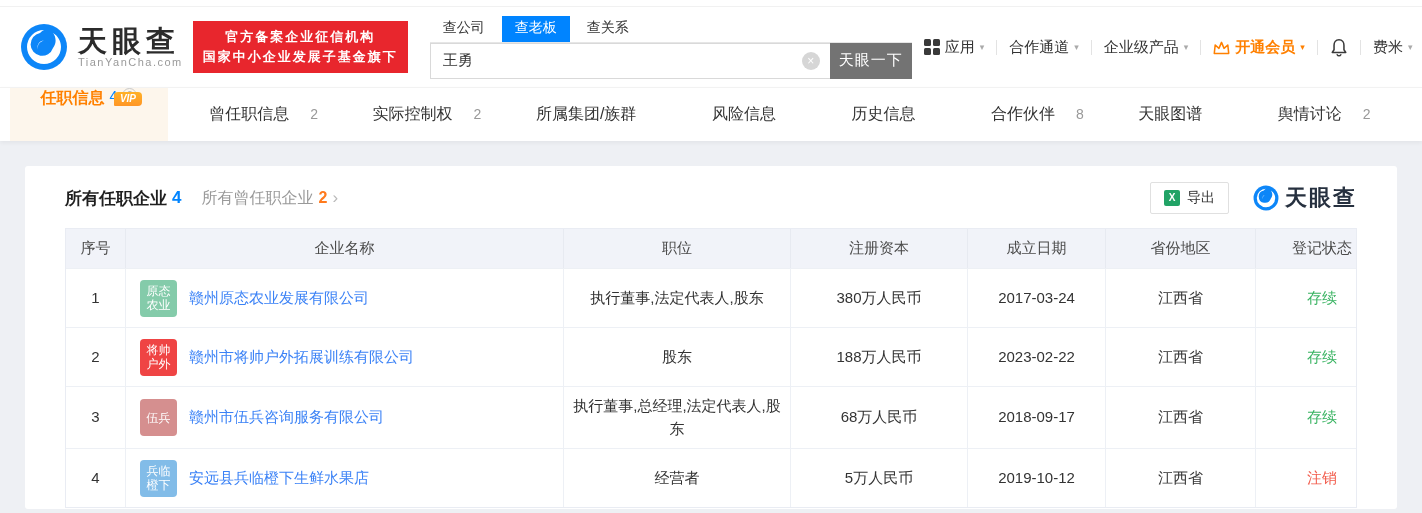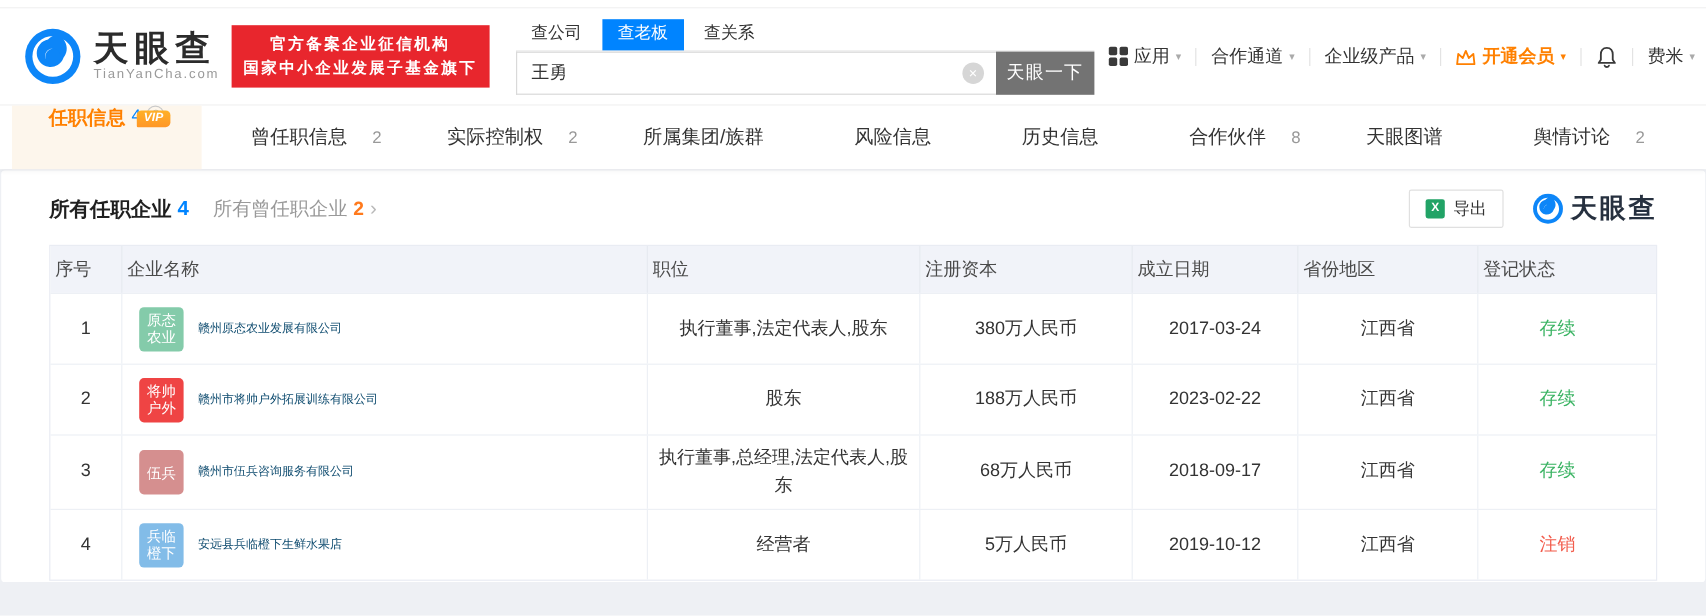--- a/index.html
+++ b/index.html
@@ -47,48 +47,48 @@
   .tab-active .count { color:#0084ff; font-size:14px; }
   .vip-badge { position:absolute; top:4px; right:26px; background:linear-gradient(180deg,#ffb127,#ff9626);
     color:#fff; font-size:10px; font-style:italic; font-weight:bold; padding:0 6px; line-height:14px;
     border-radius:4px 4px 4px 1px; }
   .help-icon { width:15px; height:15px; border:1px solid #c9c9c9; border-radius:50%; color:#b5b5b5;
     font-size:10px; line-height:14px; text-align:center; cursor:pointer; }
   .tab-rest { flex:1; display:flex; align-items:center; justify-content:space-around; padding:0 14px; }
   .tab { font-size:16px; color:#333; display:flex; gap:21px; align-items:baseline; cursor:pointer; white-space:nowrap; }
   .tab .count { font-size:14px; color:#999; }
   
-  .main-card { margin:1px; height:343px; background:#fff; border-radius:3px; padding:16px 40px 0; overflow:hidden; }
+  .main-card { margin:25px; height:343px; background:#fff; border-radius:3px; padding:16px 40px 0; overflow:hidden; }
   .section-head { display:flex; align-items:center; height:32px; margin-bottom:14px; }
   .sec-title { font-size:17px; font-weight:bold; color:#1f1f1f; }
   .sec-count { color:#0084ff; margin-left:5px; font-size:17px; font-weight:bold; }
   .sec-secondary { margin-left:20px; font-size:16px; color:#999; display:flex; align-items:baseline; gap:5px; cursor:pointer; }
   .sec-secondary .cnt { color:#ff7a1d; font-weight:bold; }
   .sec-secondary .arrow { color:#b9b9b9; font-size:17px; }
   .head-right { margin-left:auto; display:flex; align-items:center; gap:24px; }
   .export-btn { display:flex; align-items:center; gap:7px; border:1px solid #e0e0e0; border-radius:2px;
     height:32px; padding:0 13px; font-size:14px; color:#333; background:#fff; cursor:pointer; font-family:inherit; }
   .excel-icon { width:16px; height:16px; background:#21a366; color:#fff; font-size:10px; font-weight:bold;
     border-radius:2px; text-align:center; line-height:16px; }
   .watermark { display:flex; align-items:center; gap:6px; }
   .watermark .txt { font-size:22px; font-weight:bold; color:#26303f; letter-spacing:2px; }
   
   .biz-table { border:1px solid #e9ecf3; }
   .thead, .trow { display:grid; grid-template-columns:60px 438px 227px 177px 138px 150px 132px; }
   .thead { background:#f1f3f9; }
-  .th { padding:10px 4px; font-size:15px; color:#4a4a4a; text-align:left; border-right:1px solid #e7eaf1; }
+  .th { padding:10px 4px; font-size:15px; color:#4a4a4a; text-align:center; border-right:1px solid #e7eaf1; }
   .th:last-child { border-right:none; }
   .trow { border-top:1px solid #edf0f5; }
   .td { display:flex; align-items:center; justify-content:center; font-size:15px; color:#333;
     padding:8px; border-right:1px solid #edf0f5; text-align:center; min-height:58px; line-height:1.5; }
   .td:last-child { border-right:none; }
   .td.company { justify-content:flex-start; padding-left:14px; gap:12px; text-align:left; }
   .comp-icon { width:37px; height:37px; border-radius:4px; color:#fff; font-size:12px; display:flex;
     flex-direction:column; align-items:center; justify-content:center; line-height:14px; flex:none; }
-  .comp-link { color:#0c4a6e; font-size:10px; text-decoration:none; cursor:pointer; }
+  .comp-link { color:#3b82f6; font-size:15px; text-decoration:none; cursor:pointer; }
   .status { font-size:15px; }
 </style>
 </head>
 <body>
 
 <div class="top-hairline"></div>
 
 <header class="site-header">
   <div class="logo">
     <svg width="48" height="48" viewBox="0 0 48 48">

